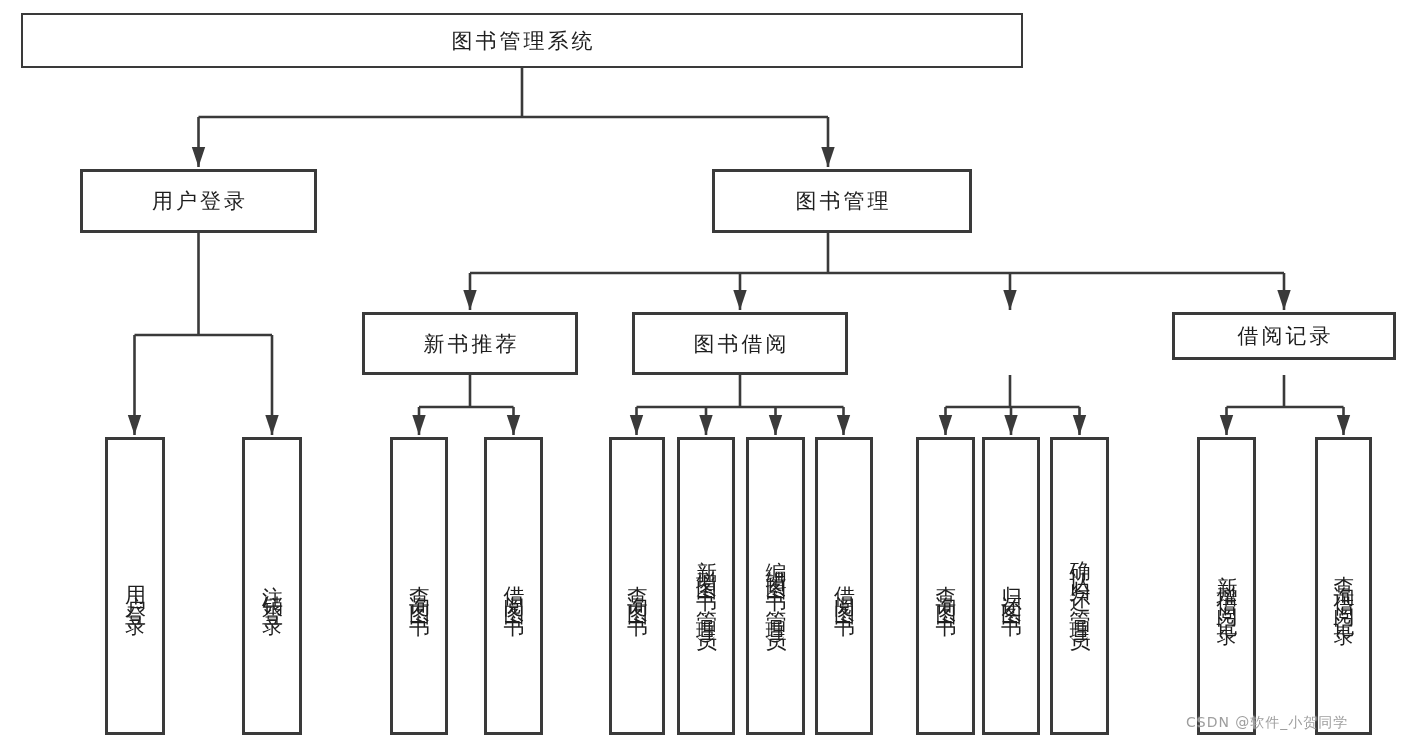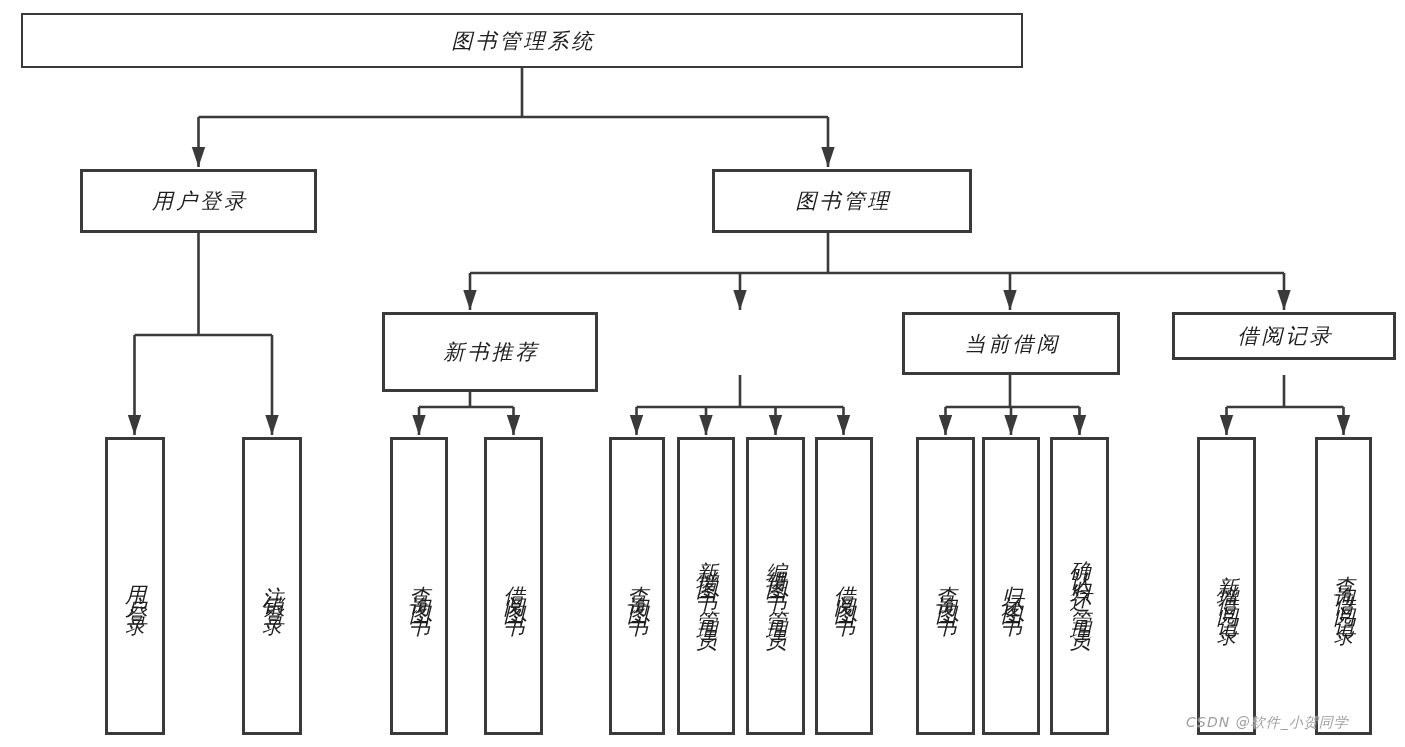--- a/index.html
+++ b/index.html
@@ -1,18 +1,18 @@
 <!DOCTYPE html>
 <html><head>
 <meta charset="utf-8">
 <style>
   html,body{margin:0;padding:0;background:#ffffff;}
   body{width:1405px;height:747px;position:relative;overflow:hidden;
        font-family:"DejaVu Sans","Liberation Sans",sans-serif;}
-  .stage{position:absolute;left:0;top:0;width:1405px;height:747px;font-style:italic;}
+  .stage{position:absolute;left:0;top:0;width:1405px;height:747px;}
   .wires{position:absolute;left:0;top:0;width:1405px;height:747px;}
   .box{position:absolute;box-sizing:border-box;background:#ffffff;
        border:3px solid #3a3a3a;display:flex;align-items:center;justify-content:center;
        color:#1e1e1e;}
   .box.h{font-size:21px;letter-spacing:3px;text-indent:3px;white-space:nowrap;}
   .box.root{border-width:2.5px;}
   .box.v{writing-mode:vertical-rl;text-orientation:mixed;
          font-size:21px;letter-spacing:10px;line-height:1;
          padding-top:6px;}
   .watermark{position:absolute;left:1186px;top:714px;font-size:14px;
@@ -65,22 +65,22 @@
       <line x1="1226.5" y1="407" x2="1226.5" y2="435" marker-end="url(#ah)"></line>
       <line x1="1343.5" y1="407" x2="1343.5" y2="435" marker-end="url(#ah)"></line>
     </g>
   </svg>
 
   <div class="box h root" style="left:21px;top:13px;width:1002px;height:55px">图书管理系统</div>
 
   <div class="box h" style="left:80px;top:169px;width:237px;height:64px">用户登录</div>
   <div class="box h" style="left:712px;top:169px;width:260px;height:64px">图书管理</div>
 
-  <div class="box h" style="left:382px;top:312px;width:216px;height:80px">新书推荐</div>
-  <div class="box h" style="left:902px;top:312px;width:218px;height:63px">当前借阅</div>
+  <div class="box h" style="left:362px;top:312px;width:216px;height:63px">新书推荐</div>
+  <div class="box h" style="left:632px;top:312px;width:216px;height:63px">图书借阅</div>
   <div class="box h" style="left:1172px;top:312px;width:224px;height:48px">借阅记录</div>
 
   <div class="box v" style="left:105px;top:437px;width:60px;height:298px">用户登录</div>
   <div class="box v" style="left:242px;top:437px;width:60px;height:298px">注销登录</div>
 
   <div class="box v" style="left:390px;top:437px;width:58px;height:298px">查询图书</div>
   <div class="box v" style="left:484px;top:437px;width:59px;height:298px">借阅图书</div>
 
   <div class="box v" style="left:609px;top:437px;width:56px;height:298px">查询图书</div>
   <div class="box v" style="left:677px;top:437px;width:58px;height:298px">新增图书（管理员）</div>

